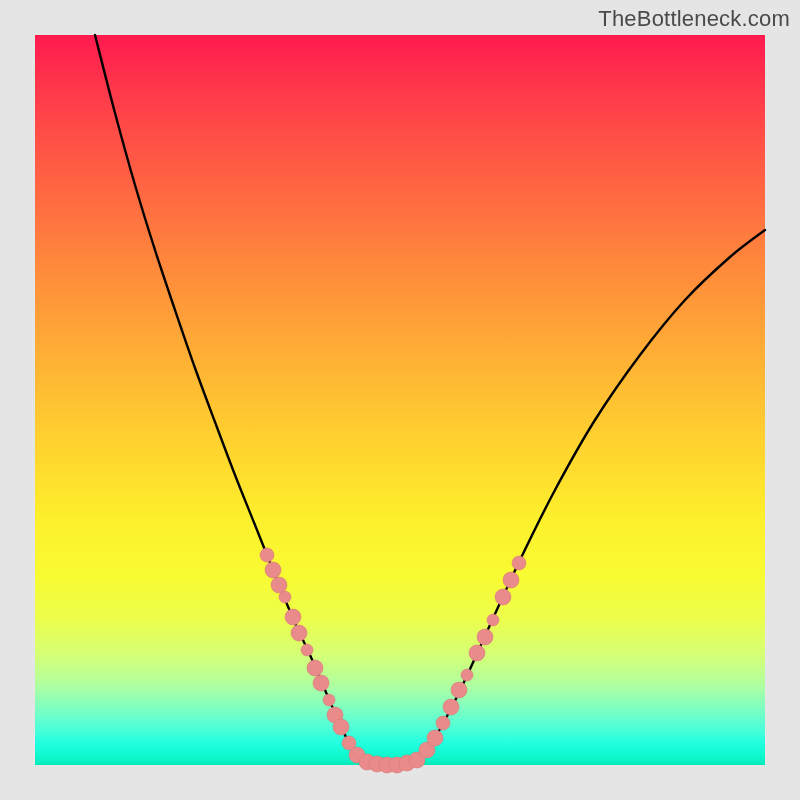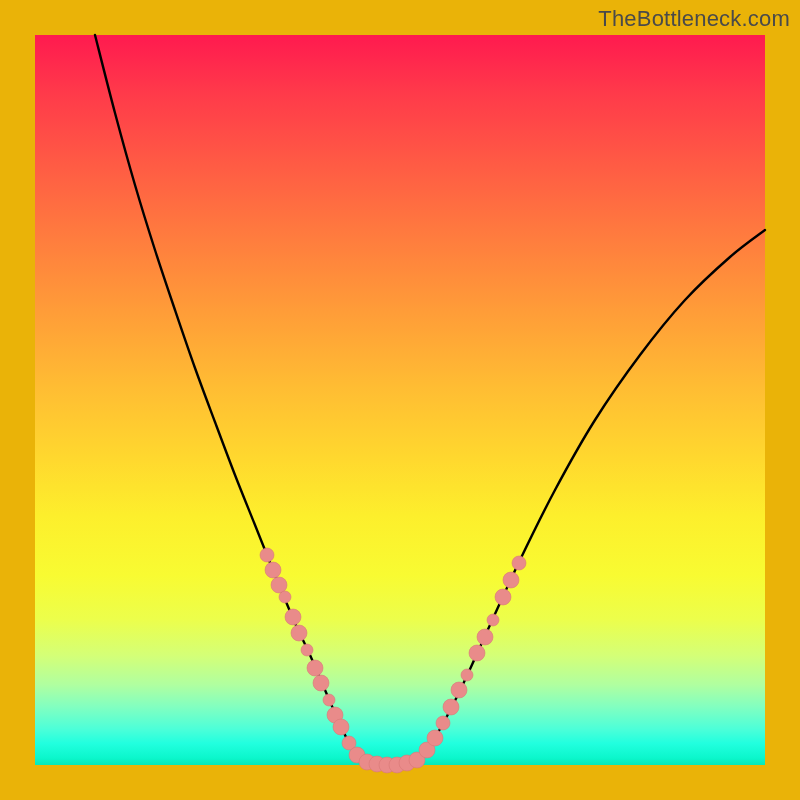--- a/index.html
+++ b/index.html
@@ -8,21 +8,21 @@
     width: 800px;
     height: 800px;
     overflow: hidden;
     background: #000;
     font-family: Arial, Helvetica, sans-serif;
   }
   .frame {
     position: relative;
     width: 800px;
     height: 800px;
-    background: #eab308;
+    background: #e5e5e5;
   }
   .plot {
     position: absolute;
     left: 35px;
     top: 35px;
     width: 730px;
     height: 730px;
     background: linear-gradient(
       to bottom,
       #ff1a4f 0%,

